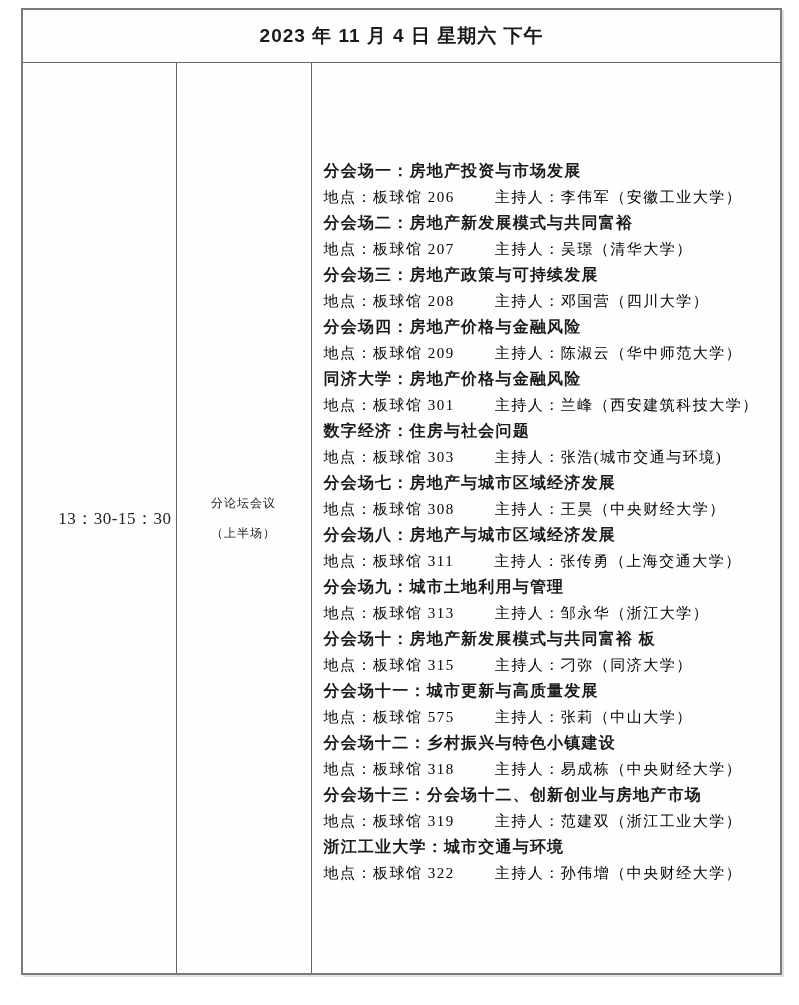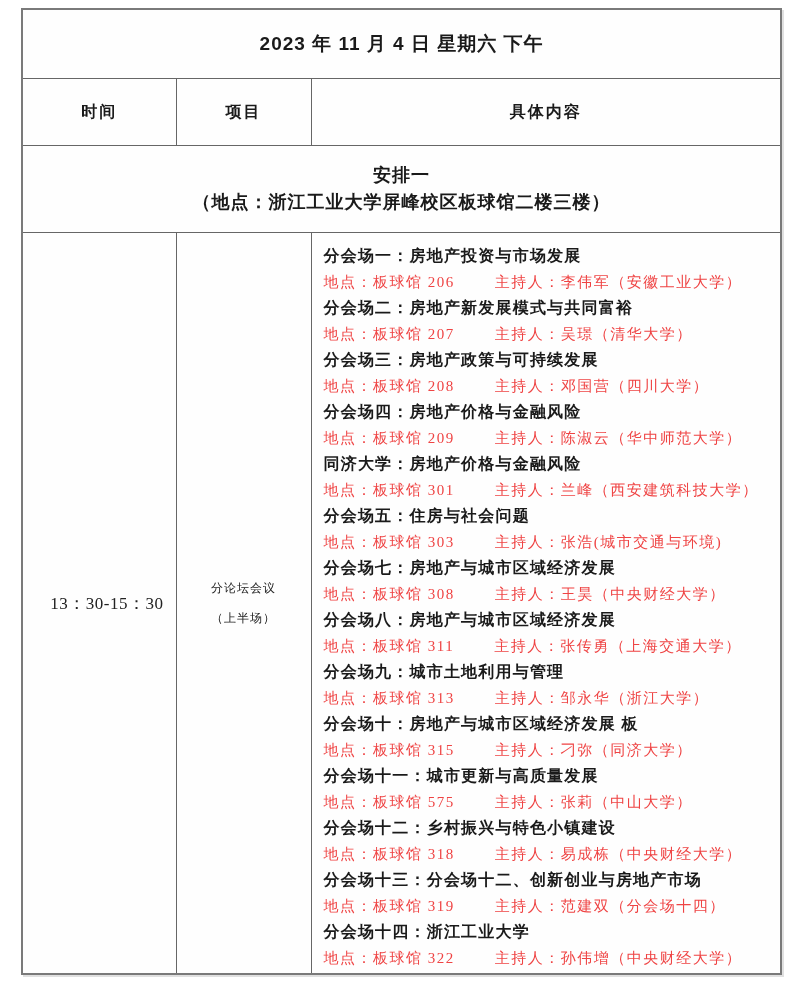--- a/index.html
+++ b/index.html
@@ -26,21 +26,21 @@
     width: 761px;
     height: 967px;
     border-collapse: collapse;
     table-layout: fixed;
     border: 2px solid #7a7a7a;
     box-shadow: 2px 2px 0 rgba(0,0,0,0.12);
     background: #fefefe;
   }
   .schedule-table td {
     border: 1px solid #666666;
-    padding: 12px;
+    padding: 4px;
     vertical-align: middle;
   }
   td.date-cell {
     height: 44px;
     text-align: center;
     font-family: "Liberation Sans", "DejaVu Sans", sans-serif;
     font-weight: bold;
     font-size: 19px;
     letter-spacing: 1px;
     color: #1a1a1a;
@@ -86,21 +86,21 @@
     font-size: 16px;
     line-height: 26px;
     letter-spacing: 1.2px;
     color: #1a1a1a;
     white-space: nowrap;
   }
   .session-detail {
     font-size: 15px;
     line-height: 26px;
     letter-spacing: 1.5px;
-    color: #ef4444;
+    color: #000000;
     white-space: nowrap;
   }
   .session-detail .venue {
     display: inline-block;
     margin-right: 40px;
   }
 </style>
 </head>
 <body>
 
@@ -109,64 +109,53 @@
     <colgroup>
       <col style="width:154px">
       <col style="width:135px">
       <col>
     </colgroup>
     <tbody>
       <tr>
         <td class="date-cell" colspan="3">2023 年 11 月 4 日 星期六 下午</td>
       </tr>
       <tr>
-        <td class="col-header-cell">时间</td>
-        <td class="col-header-cell">项目</td>
-        <td class="col-header-cell">具体内容</td>
-      </tr>
-      <tr>
-        <td class="section-cell" colspan="3">
-          <div>安排一</div>
-          <div>（地点：浙江工业大学屏峰校区板球馆二楼三楼）</div>
-        </td>
-      </tr>
-      <tr>
         <td class="time-cell">13：30-15：30</td>
         <td class="item-cell">
           <div>分论坛会议</div>
           <div>（上半场）</div>
         </td>
         <td class="content-cell">
           <div id="session-list">
               <div class="session-title">分会场一：房地产投资与市场发展</div>
               <div class="session-detail"><span class="venue">地点：板球馆 206</span><span class="host">主持人：李伟军（安徽工业大学）</span></div>
               <div class="session-title">分会场二：房地产新发展模式与共同富裕</div>
               <div class="session-detail"><span class="venue">地点：板球馆 207</span><span class="host">主持人：吴璟（清华大学）</span></div>
               <div class="session-title">分会场三：房地产政策与可持续发展</div>
               <div class="session-detail"><span class="venue">地点：板球馆 208</span><span class="host">主持人：邓国营（四川大学）</span></div>
               <div class="session-title">分会场四：房地产价格与金融风险</div>
               <div class="session-detail"><span class="venue">地点：板球馆 209</span><span class="host">主持人：陈淑云（华中师范大学）</span></div>
               <div class="session-title">同济大学：房地产价格与金融风险</div>
               <div class="session-detail"><span class="venue">地点：板球馆 301</span><span class="host">主持人：兰峰（西安建筑科技大学）</span></div>
-              <div class="session-title">分会场五：住房与社会问题</div>
+              <div class="session-title">数字经济：住房与社会问题</div>
               <div class="session-detail"><span class="venue">地点：板球馆 303</span><span class="host">主持人：张浩(城市交通与环境)</span></div>
               <div class="session-title">分会场七：房地产与城市区域经济发展</div>
               <div class="session-detail"><span class="venue">地点：板球馆 308</span><span class="host">主持人：王昊（中央财经大学）</span></div>
               <div class="session-title">分会场八：房地产与城市区域经济发展</div>
               <div class="session-detail"><span class="venue">地点：板球馆 311</span><span class="host">主持人：张传勇（上海交通大学）</span></div>
               <div class="session-title">分会场九：城市土地利用与管理</div>
               <div class="session-detail"><span class="venue">地点：板球馆 313</span><span class="host">主持人：邹永华（浙江大学）</span></div>
-              <div class="session-title">分会场十：房地产与城市区域经济发展 板</div>
+              <div class="session-title">分会场十：房地产新发展模式与共同富裕 板</div>
               <div class="session-detail"><span class="venue">地点：板球馆 315</span><span class="host">主持人：刁弥（同济大学）</span></div>
               <div class="session-title">分会场十一：城市更新与高质量发展</div>
               <div class="session-detail"><span class="venue">地点：板球馆 575</span><span class="host">主持人：张莉（中山大学）</span></div>
               <div class="session-title">分会场十二：乡村振兴与特色小镇建设</div>
               <div class="session-detail"><span class="venue">地点：板球馆 318</span><span class="host">主持人：易成栋（中央财经大学）</span></div>
               <div class="session-title">分会场十三：分会场十二、创新创业与房地产市场</div>
-              <div class="session-detail"><span class="venue">地点：板球馆 319</span><span class="host">主持人：范建双（分会场十四）</span></div>
-              <div class="session-title">分会场十四：浙江工业大学</div>
+              <div class="session-detail"><span class="venue">地点：板球馆 319</span><span class="host">主持人：范建双（浙江工业大学）</span></div>
+              <div class="session-title">浙江工业大学：城市交通与环境</div>
               <div class="session-detail"><span class="venue">地点：板球馆 322</span><span class="host">主持人：孙伟增（中央财经大学）</span></div>
             </div>
         </td>
       </tr>
     </tbody>
   </table>
 </div>
 
 </body></html>

